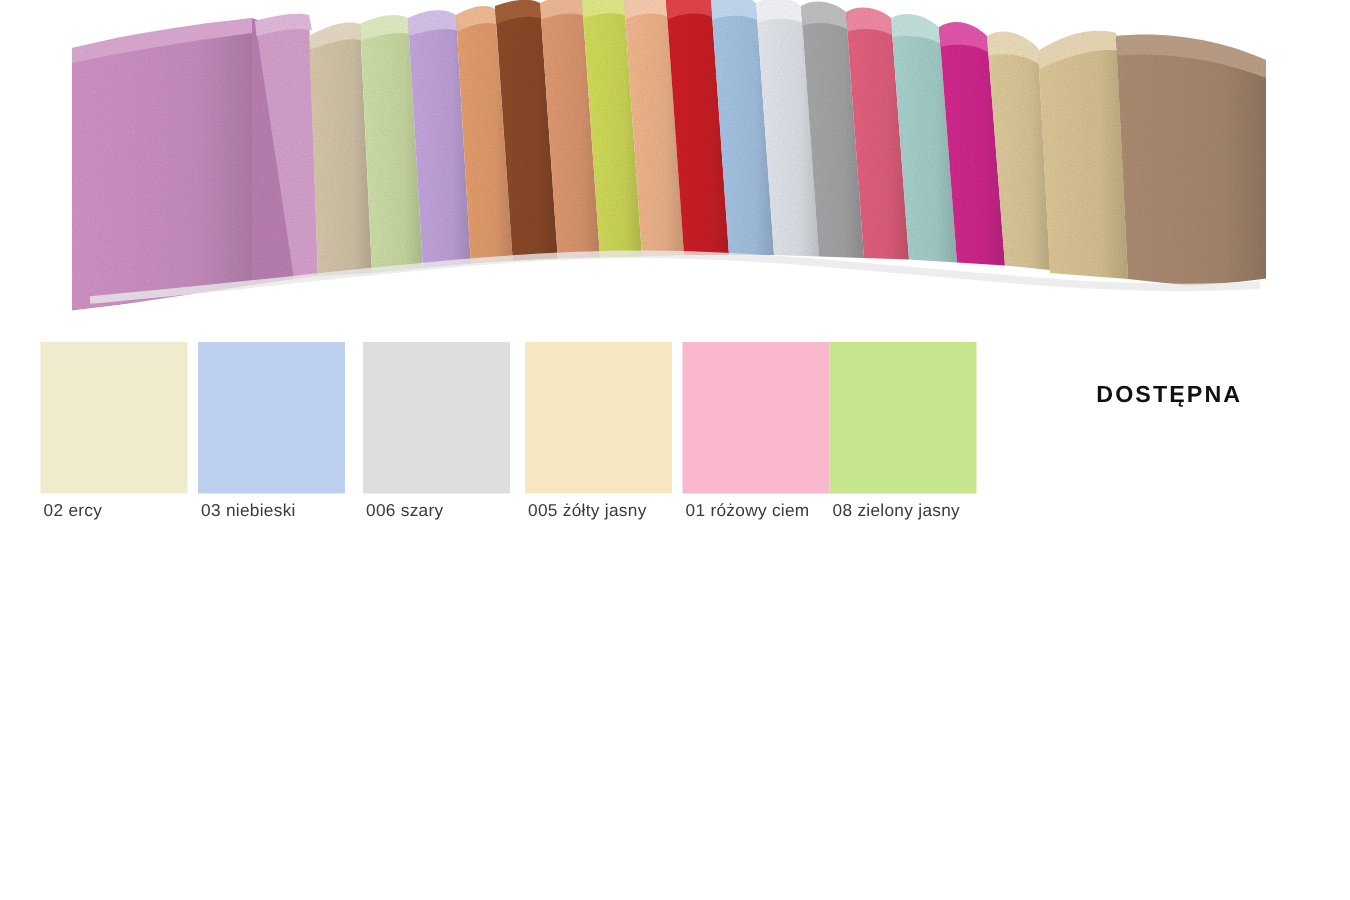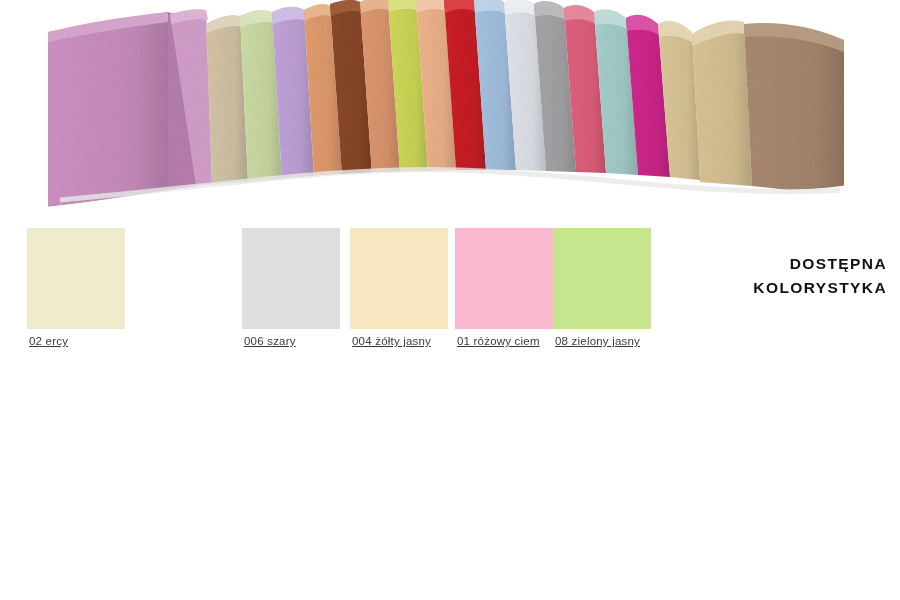--- a/index.html
+++ b/index.html
@@ -45,30 +45,29 @@
     box-sizing: border-box;
   }
   .swatch-label {
     margin-top: 6px;
     font-size: 11.5px;
     color: #3a3a3a;
     letter-spacing: .2px;
     white-space: nowrap;
     text-align: left;
     padding-left: 2px;
-    text-decoration: underline;
   }
 
   
   #headline {
     position: absolute;
     left: 672px;
     top: 252px;
     width: 215px;
-    text-align: right;
+    text-align: center;
     font-size: 15.5px;
     font-weight: bold;
     letter-spacing: 1.4px;
     line-height: 1.55;
     color: #111111;
   }
   #headline .hl-line { display: block; }
 </style>
 </head>
 <body style="background: rgb(255, 255, 255);">
@@ -212,39 +211,42 @@
   </svg>
 </div>
 
 <div id="swatch-strip">
 
   <div class="swatch-cell" style="left:27px">
     <div class="swatch-chip" style="background-color: rgb(240, 235, 205);"></div>
     <div class="swatch-label">02 ercy</div>
   </div>
 
+  <div class="swatch-cell" style="left:132px">
+    <div class="swatch-chip" style="background-color: rgb(189, 208, 239);"></div>
+    <div class="swatch-label">03 niebieski</div>
+  </div>
 
   <div class="swatch-cell" style="left:242px">
     <div class="swatch-chip" style="background-color: rgb(222, 222, 222);"></div>
     <div class="swatch-label">006 szary</div>
   </div>
 
   <div class="swatch-cell" style="left:350px">
     <div class="swatch-chip" style="background-color: rgb(247, 231, 192);"></div>
-    <div class="swatch-label">004 żółty jasny</div>
+    <div class="swatch-label">005 żółty jasny</div>
   </div>
 
   <div class="swatch-cell" style="left:455px">
     <div class="swatch-chip" style="background-color: rgb(249, 184, 206);"></div>
     <div class="swatch-label">01 różowy ciem</div>
   </div>
 
   <div class="swatch-cell" style="left:553px">
     <div class="swatch-chip" style="background-color: rgb(197, 230, 140);"></div>
     <div class="swatch-label">08 zielony jasny</div>
   </div>
 
 </div>
 
 <div id="headline">
   <span class="hl-line">DOSTĘPNA</span>
-  <span class="hl-line">KOLORYSTYKA</span>
 </div>
 
 </body></html>

